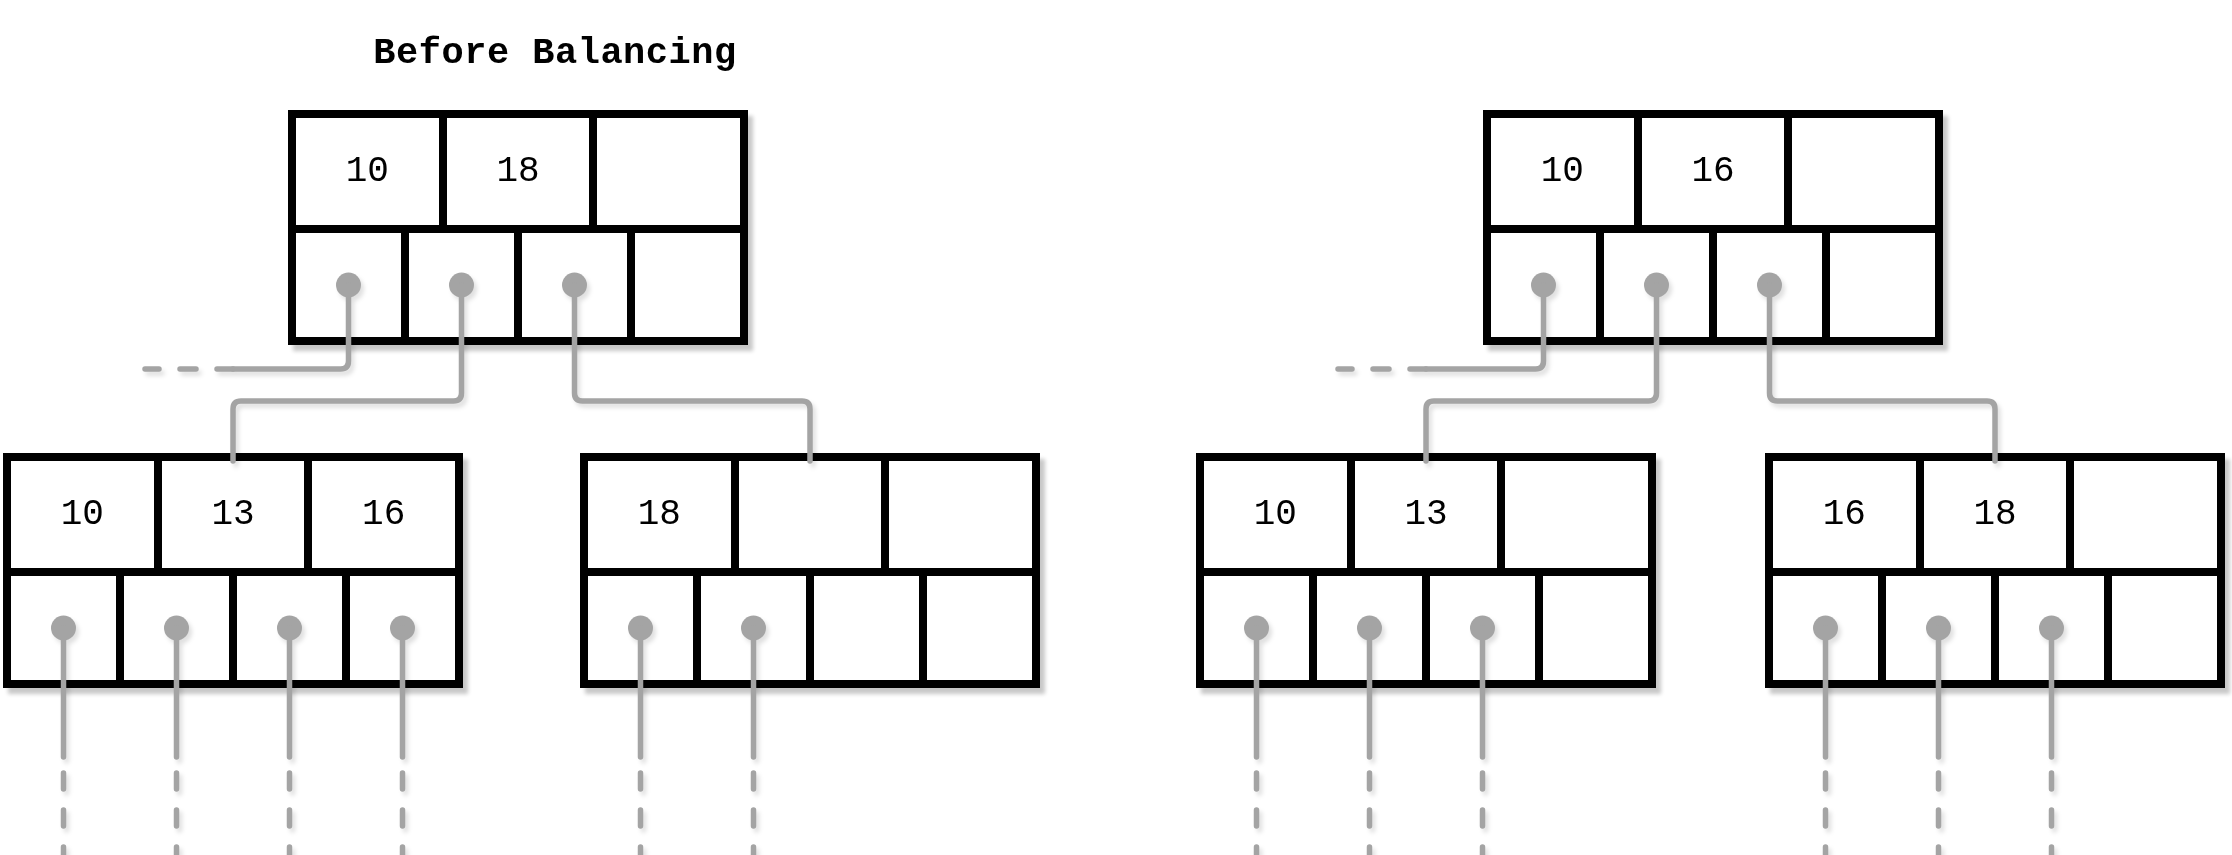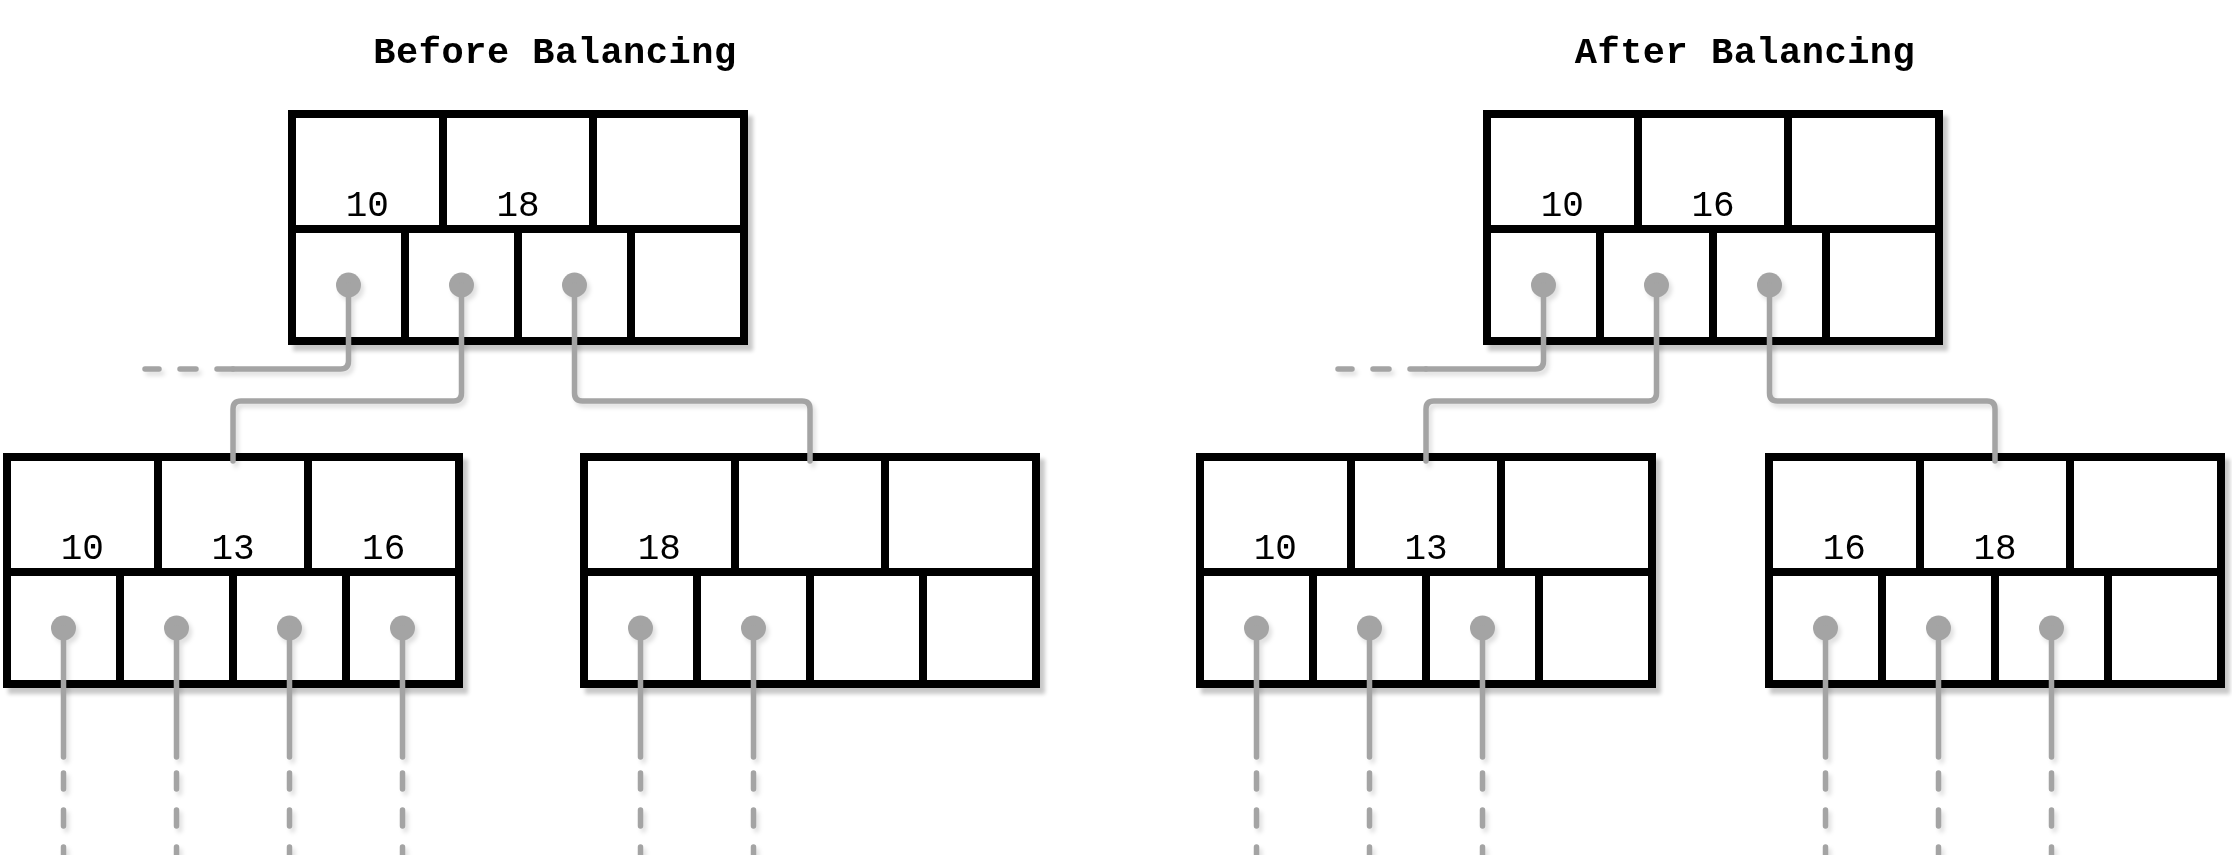--- a/index.html
+++ b/index.html
@@ -15,21 +15,21 @@
   }
   .node{
     position:absolute;width:460px;height:235px;box-sizing:border-box;
     background:var(--ink,#000);padding:8px;
     display:flex;flex-direction:column;gap:8px;
     box-shadow:5px 6px 4px rgba(0,0,0,0.22);
   }
   .row{display:grid;gap:8px;}
   .row-keys{grid-template-columns:repeat(3,1fr);height:107px;}
   .row-ptrs{grid-template-columns:repeat(4,1fr);height:104px;}
-  .cell{background:#fff;display:flex;align-items:flex-end;justify-content:center;}
+  .cell{background:#fff;display:flex;align-items:center;justify-content:center;}
   .key-cell span{font-size:36px;color:var(--ink,#000);line-height:1;}
   #overlay{
     position:absolute;left:0;top:0;z-index:5;pointer-events:none;
     filter:drop-shadow(3px 4px 2px rgba(0,0,0,0.12));
   }
 </style>
 </head>
 <body>
 
 <div id="canvas">
@@ -79,21 +79,20 @@
       <path d="M 1825.5 628 L 1825.5 757" fill="none" stroke="#a4a4a4" stroke-width="5.5" stroke-linecap="round"></path>
       <path d="M 1825.5 773 L 1825.5 862" fill="none" stroke="#a4a4a4" stroke-width="5.5" stroke-linecap="round" stroke-dasharray="16 21"></path>
       <circle cx="1938.5" cy="628" r="12.5" fill="#a4a4a4"></circle>
       <path d="M 1938.5 628 L 1938.5 757" fill="none" stroke="#a4a4a4" stroke-width="5.5" stroke-linecap="round"></path>
       <path d="M 1938.5 773 L 1938.5 862" fill="none" stroke="#a4a4a4" stroke-width="5.5" stroke-linecap="round" stroke-dasharray="16 21"></path>
       <circle cx="2051.5" cy="628" r="12.5" fill="#a4a4a4"></circle>
       <path d="M 2051.5 628 L 2051.5 757" fill="none" stroke="#a4a4a4" stroke-width="5.5" stroke-linecap="round"></path>
       <path d="M 2051.5 773 L 2051.5 862" fill="none" stroke="#a4a4a4" stroke-width="5.5" stroke-linecap="round" stroke-dasharray="16 21"></path>
     </svg>
   <div class="title" style="left:555px">Before Balancing</div>
-  <div class="title" style="left:1745px">After Balancing</div>
   <div id="nodes">
       <div class="node" style="left: 288px; top: 110px;">
         <div class="row row-keys">
           <div class="cell key-cell">
             <span>10</span>
           </div>
           <div class="cell key-cell">
             <span>18</span>
           </div>
           <div class="cell key-cell">

